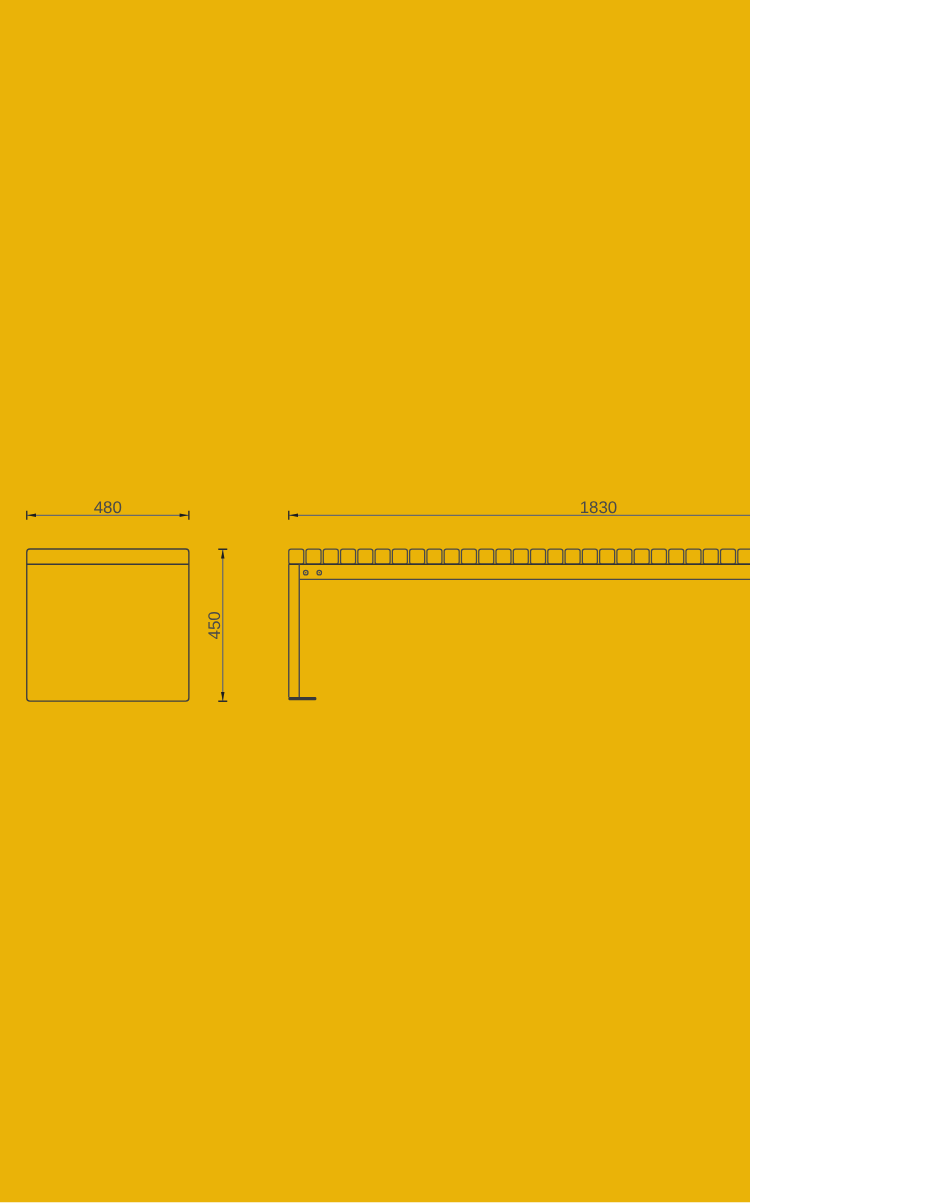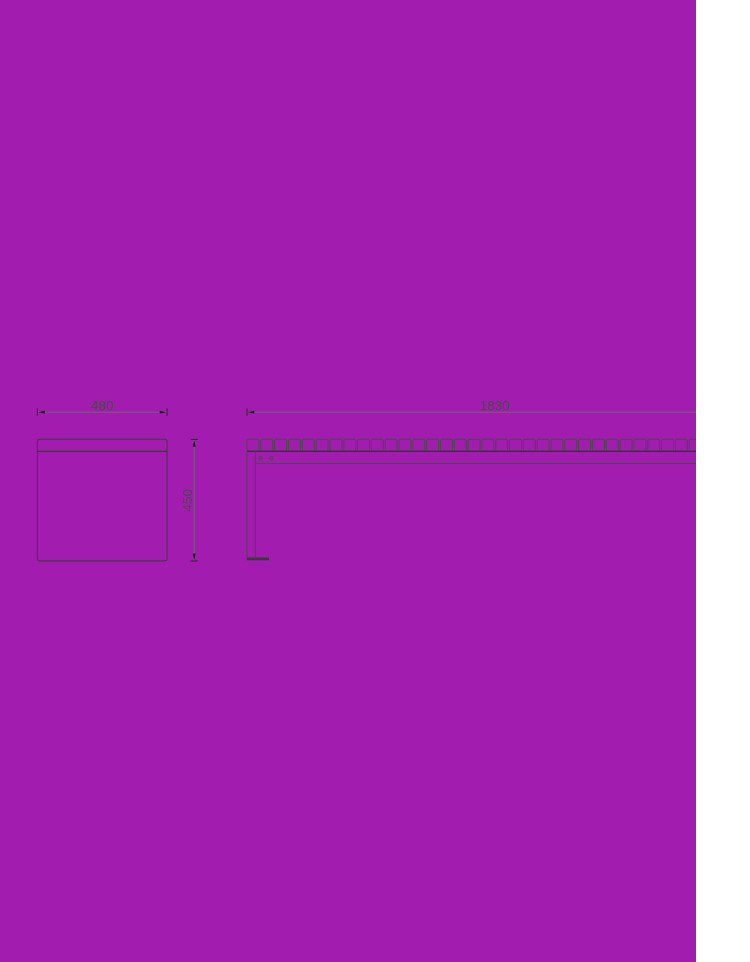--- a/index.html
+++ b/index.html
@@ -1,16 +1,16 @@
 <!DOCTYPE html>
 <html><head>
 <meta charset="utf-8">
 <style>
   html,body { margin:0; padding:0; background:#ffffff; }
-  .page { width:680px; height:962px; position:relative; background:#a21caf; overflow:hidden; filter:opacity(0.999);padding-left:16px; }
+  .page { width:600px; height:962px; position:relative; background:#eab308; overflow:hidden; filter:opacity(0.999); }
   text { font-family:"Liberation Sans", sans-serif; fill:#4a4a4a; }
 </style>
 </head>
 <body>
 
 <div class="page">
 <svg width="750" height="962" viewBox="0 0 750 962" xmlns="http://www.w3.org/2000/svg">
 
   <g stroke="#6a6a6a" stroke-width="1" fill="none">
     <line x1="21.4" y1="412.2" x2="151.1" y2="412.2"></line>

